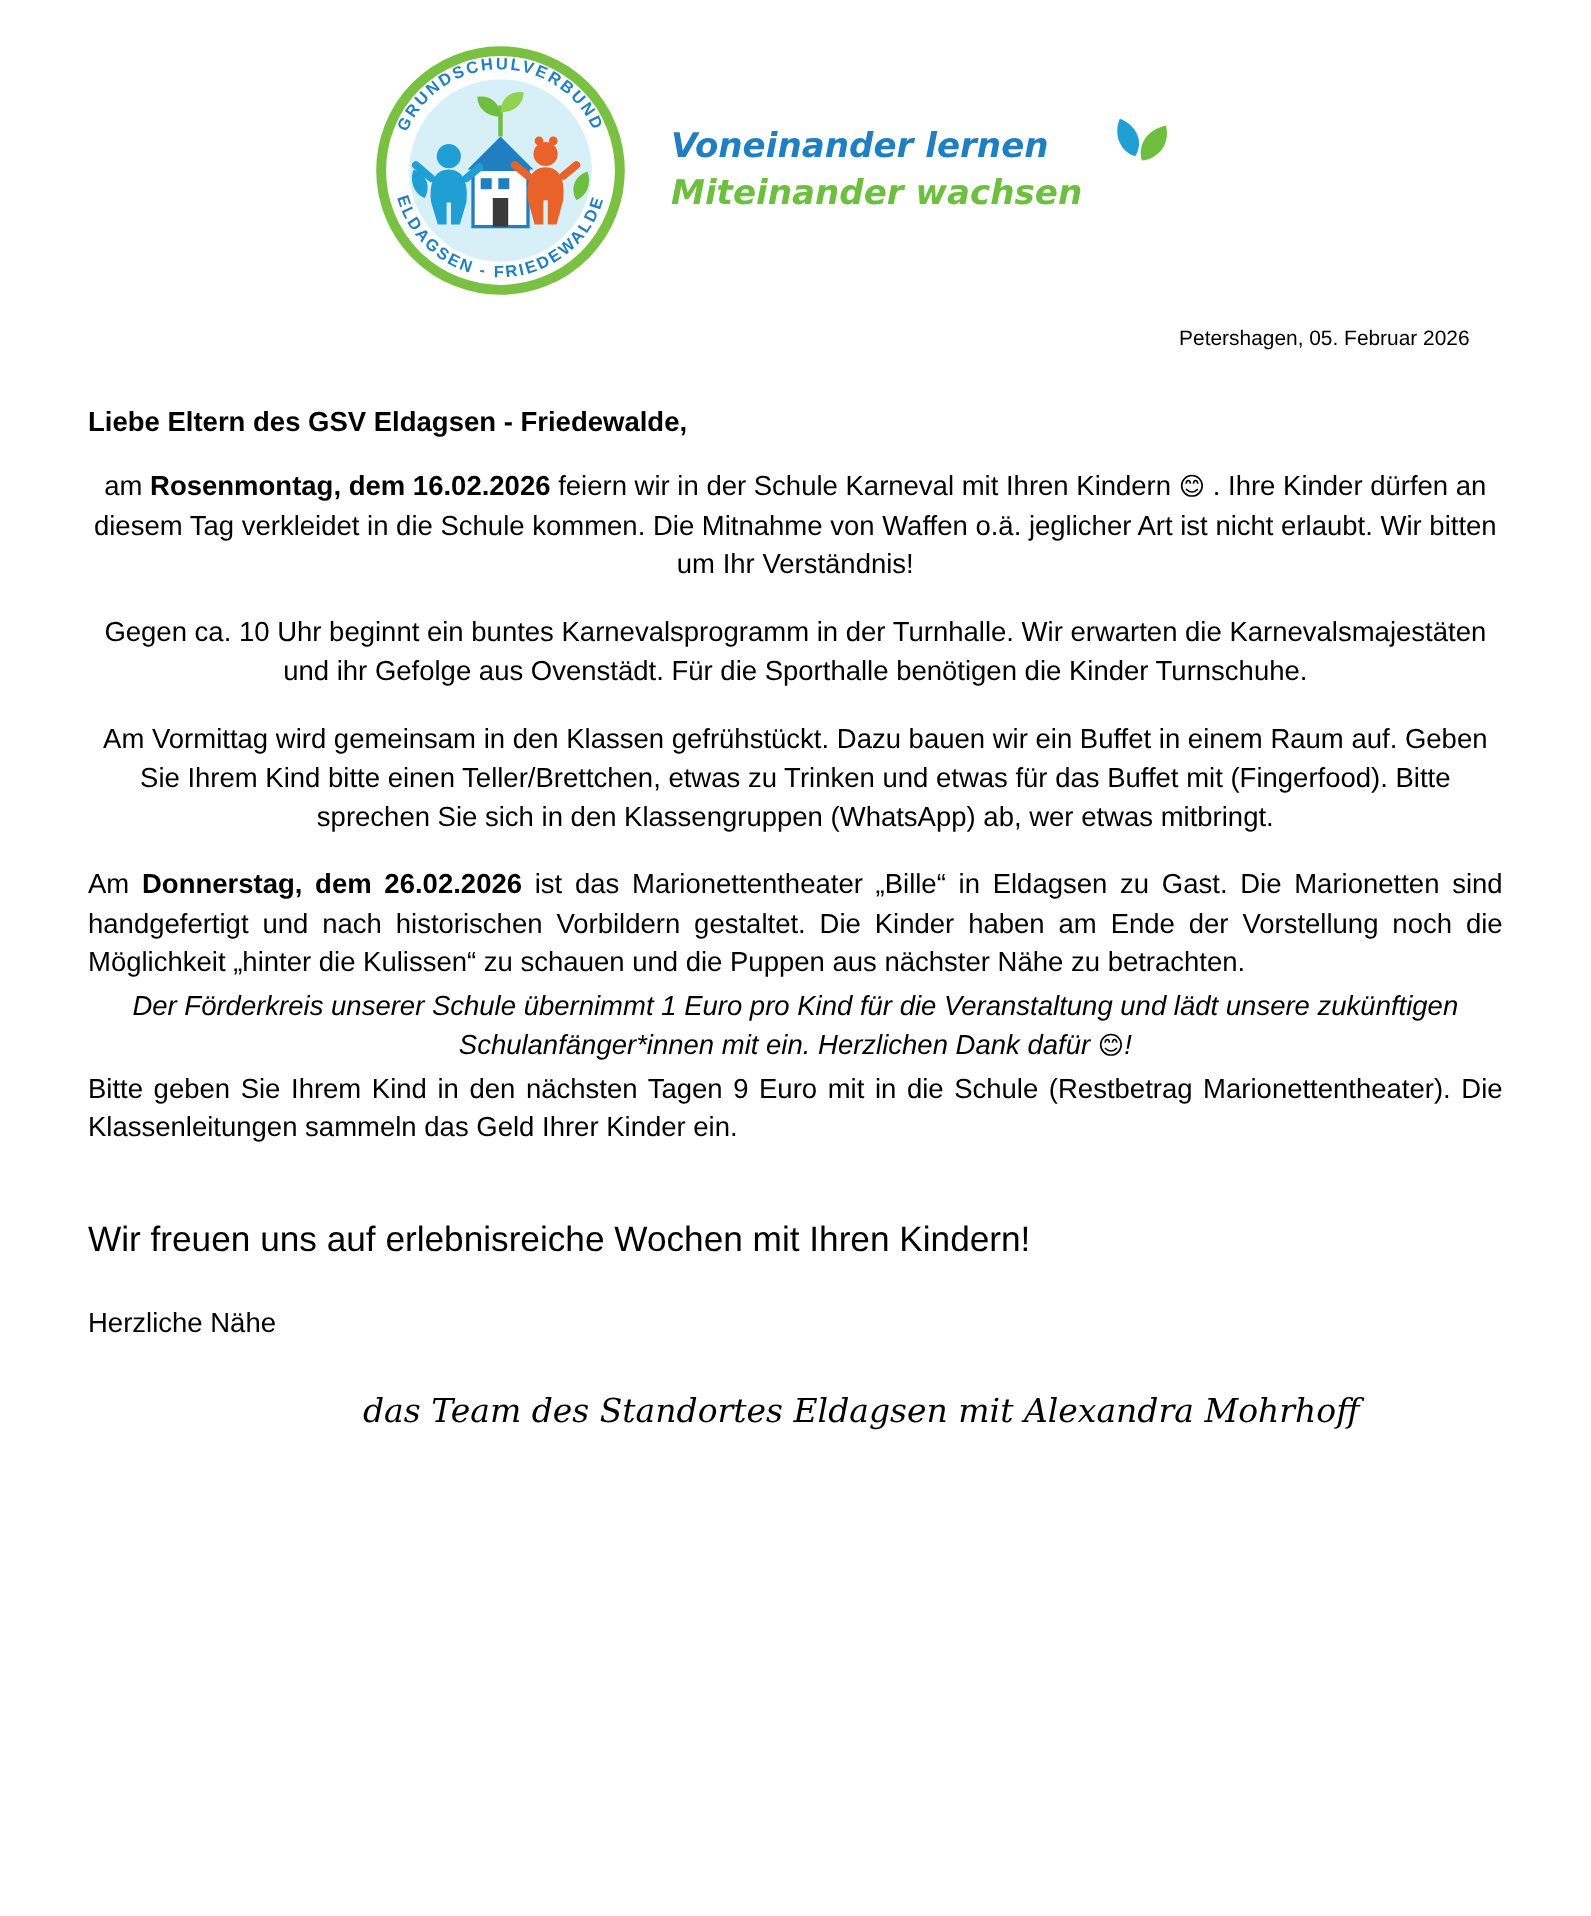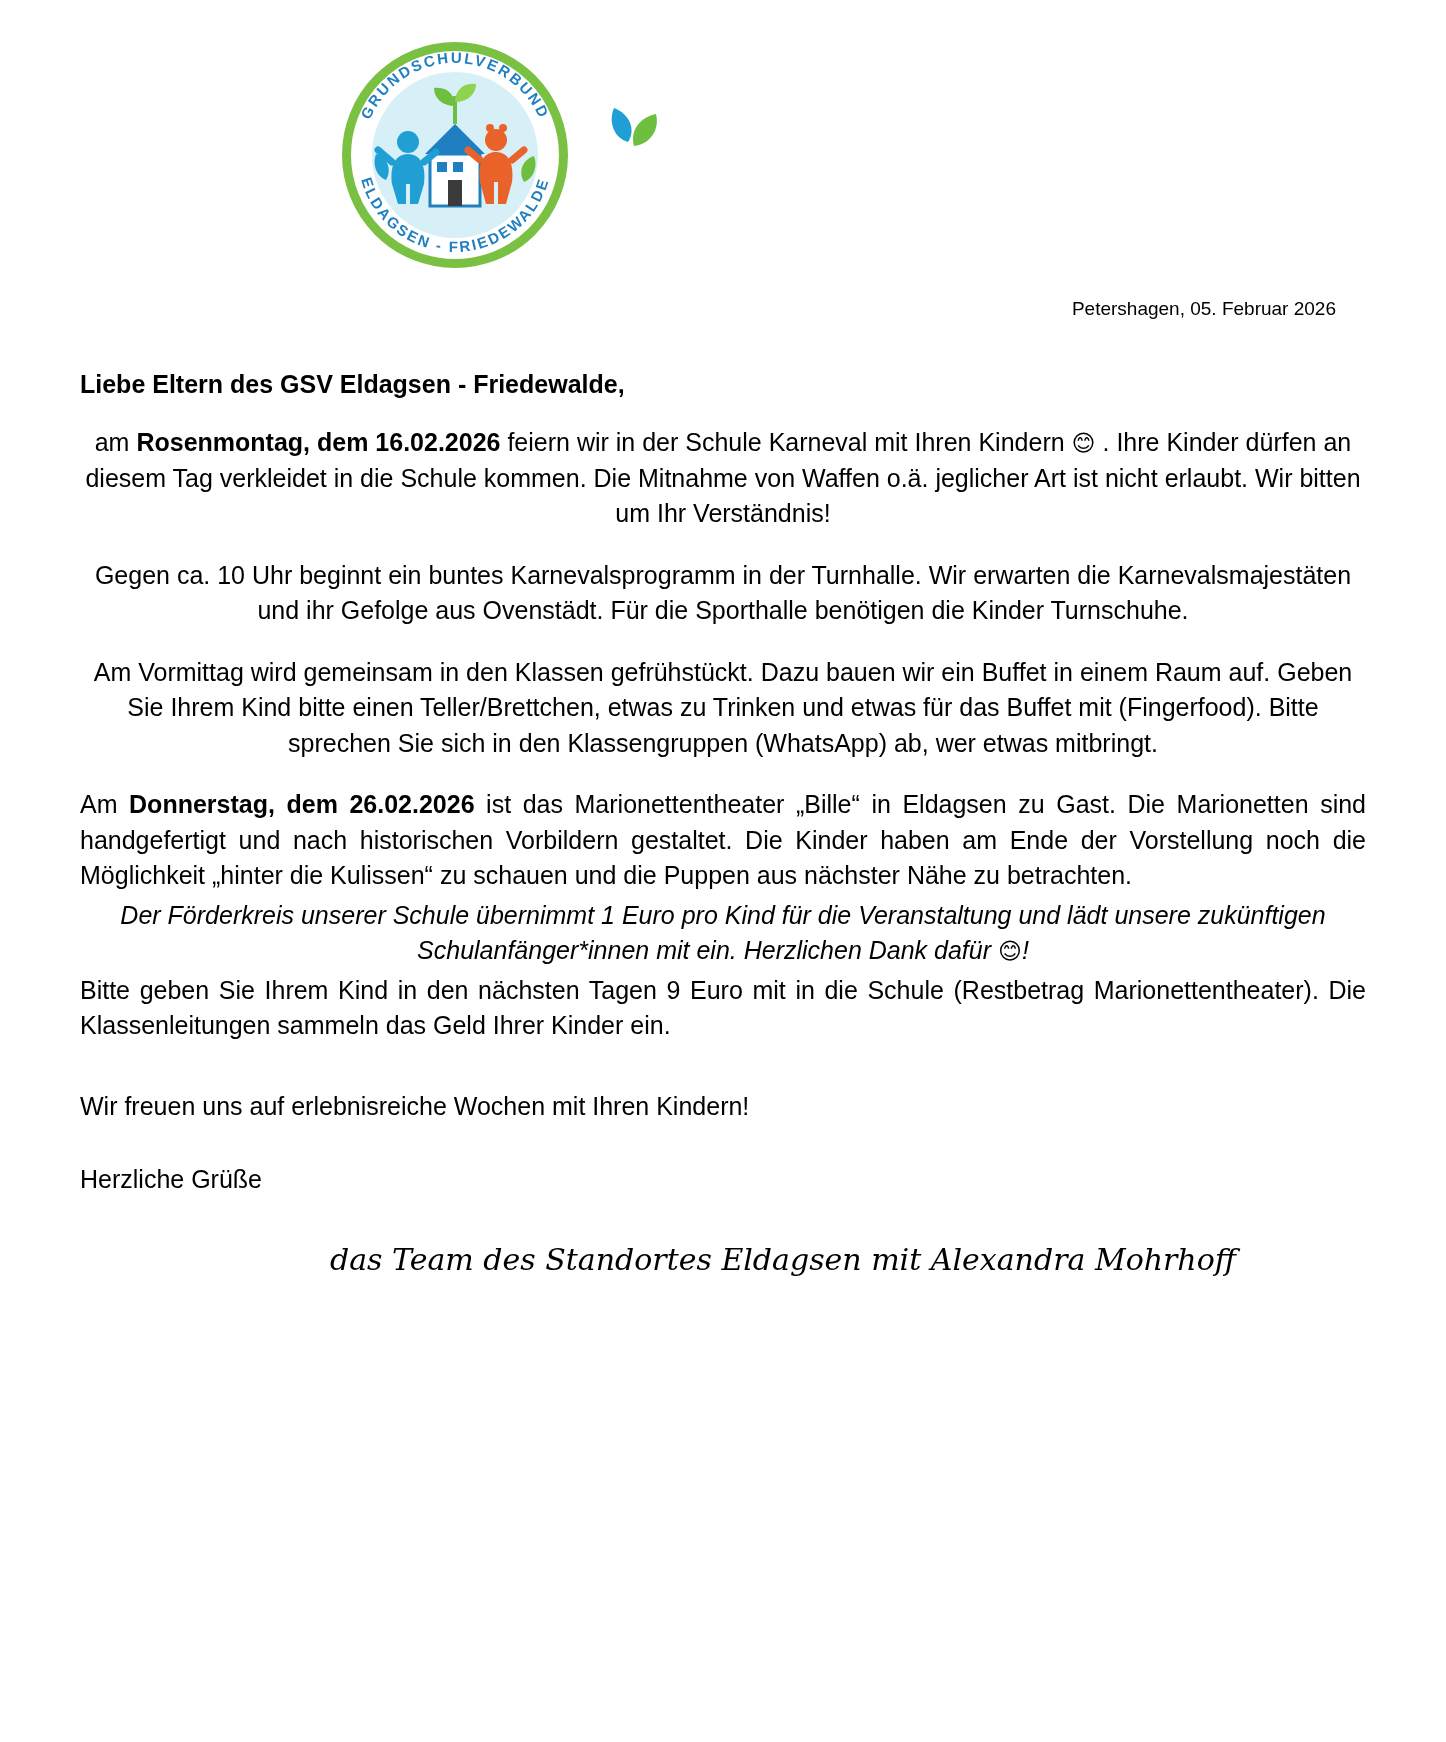--- a/index.html
+++ b/index.html
@@ -119,22 +119,22 @@
     text-decoration: underline;
   }
   .italic {
     font-style: italic;
   }
   .emoji {
     font-family: "DejaVu Sans", sans-serif;
     font-size: 23px;
   }
   .closing {
-    font-size: 25px;
-    margin-top: 48px;
+    font-size: 32px;
+    margin-top: 64px;
   }
   .regards {
     font-size: 25px;
     margin-top: 44px;
   }
   .signature {
     font-family: "DejaVu Serif", serif;
     font-style: italic;
     font-size: 30px;
     margin: 48px 0 0 250px;
@@ -199,20 +199,24 @@
           <path d="M 83 30 C 96 30 104 22 104 12 C 90 10 83 20 83 30 Z" fill="#8fd34f"></path>
         </g>
 
         <g>
           <path d="M 14 108 C 4 104 0 92 4 82 C 16 86 20 98 14 108 Z" fill="#1f9fd4"></path>
           <path d="M 152 110 C 162 106 166 94 162 84 C 150 88 146 100 152 110 Z" fill="#6ebf3f"></path>
         </g>
       </svg>
     </div>
 
+    <div class="slogan">
+      <div class="slogan-line">Voneinander lernen</div>
+      <div class="slogan-line second">Miteinander wachsen</div>
+    </div>
 
     <svg width="90" height="90" viewBox="0 0 90 90" style="margin-left:6px;margin-bottom:40px;">
       <path d="M 42 52 C 28 48 22 32 28 18 C 44 24 50 40 42 52 Z" fill="#1f9fd4"></path>
       <path d="M 48 56 C 64 54 74 40 70 24 C 52 28 44 42 48 56 Z" fill="#6ebf3f"></path>
     </svg>
   </div>
 
   <div class="dateline">Petershagen, 05. Februar 2026</div>
 
   <div class="salutation">Liebe Eltern des GSV Eldagsen - Friedewalde,</div>
@@ -224,16 +228,16 @@
   <p class="para">Am Vormittag wird gemeinsam in den Klassen gefrühstückt. Dazu bauen wir ein Buffet in einem Raum auf. Geben Sie Ihrem Kind bitte einen Teller/Brettchen, etwas zu Trinken und etwas für das Buffet mit (Fingerfood). Bitte sprechen Sie sich in den Klassengruppen (WhatsApp) ab, wer etwas mitbringt.</p>
 
 
   <p class="para justified"><span>Am </span><b>Donnerstag, dem 26.02.2026</b><span> ist das Marionettentheater „Bille“ in Eldagsen zu Gast. Die Marionetten sind handgefertigt und nach historischen Vorbildern gestaltet. Die Kinder haben am Ende der Vorstellung noch die Möglichkeit „hinter die Kulissen“ zu schauen und die Puppen aus nächster Nähe zu betrachten.</span></p>
 
   <p class="para italic" style="margin-top:4px;"><span>Der Förderkreis unserer Schule übernimmt 1 Euro pro Kind für die Veranstaltung und lädt unsere zukünftigen Schulanfänger*innen mit ein. Herzlichen Dank dafür </span><span class="emoji">😊</span><span>!</span></p>
 
   <p class="para justified" style="margin-top:4px;">Bitte geben Sie Ihrem Kind in den nächsten Tagen 9 Euro mit in die Schule (Restbetrag Marionettentheater). Die Klassenleitungen sammeln das Geld Ihrer Kinder ein.</p>
 
   <div class="closing">Wir freuen uns auf erlebnisreiche Wochen mit Ihren Kindern!</div>
-  <div class="regards">Herzliche Grüße</div>
+  <div class="regards">Herzliche Nähe</div>
   <div class="signature">das Team des Standortes Eldagsen mit Alexandra Mohrhoff</div>
 
 </div>
 
 </body></html>

